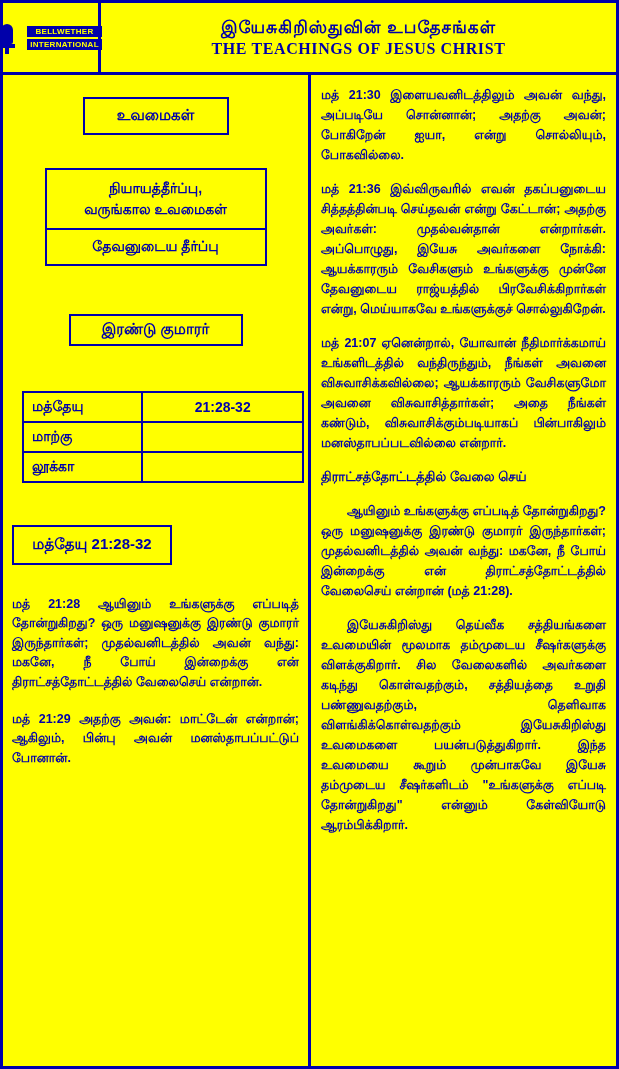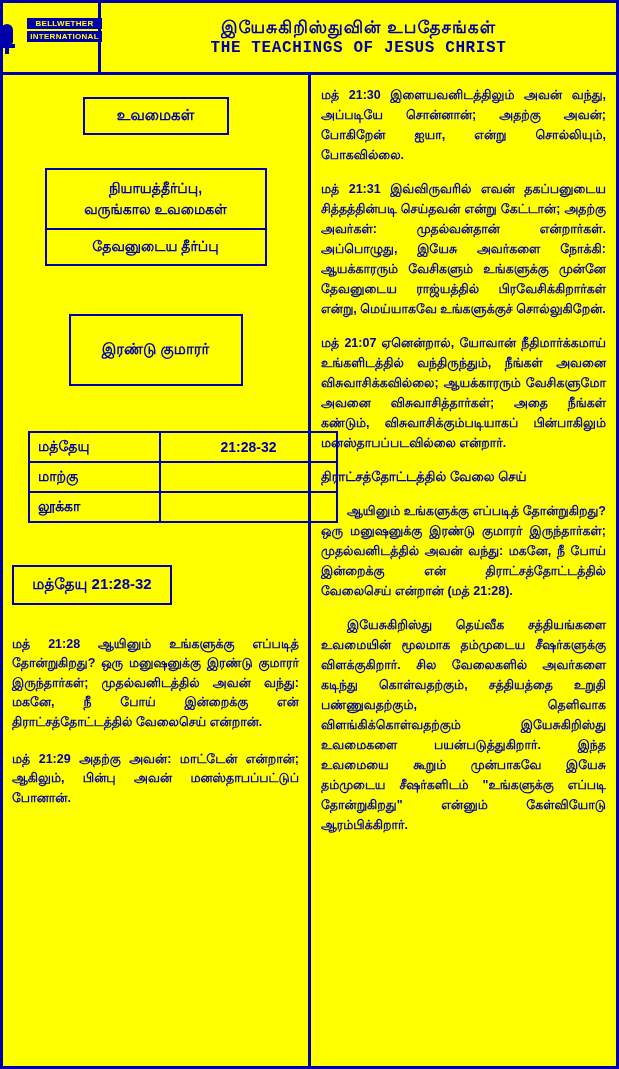--- a/index.html
+++ b/index.html
@@ -35,20 +35,21 @@
     align-items: center;
     justify-content: center;
     padding: 3px;
   }
   .logo-box.right {
     border-right: none;
     border-left: 3px solid #0000aa;
   }
   .logo-inner {
     display: flex;
+    align-items: center;
     gap: 12px;
   }
   .logo-mark {
     width: 16px;
     height: 40px;
     position: relative;
     flex: none;
   }
   .logo-mark span {
     display: block;
@@ -88,21 +89,21 @@
     font-size: 17px;
     font-weight: bold;
     letter-spacing: 1px;
     text-align: center;
     line-height: 1.2;
   }
   .title-en {
     color: #0000aa;
     font-size: 16px;
     font-weight: bold;
-    font-family: Liberation Mono, monospace;
+    font-family: Liberation Serif, serif;
     letter-spacing: 0.6px;
     text-align: center;
     line-height: 1.1;
   }
   
   .columns {
     display: flex;
     height: calc(100% - 72px);
     box-sizing: border-box;
   }
@@ -142,27 +143,27 @@
   .box-title-3 {
     width: 222px;
     margin: 0 auto;
     border-top: none;
     padding: 8px 4px;
     font-size: 14px;
   }
   .box-title-4 {
     width: 174px;
     margin: 48px auto 0 auto;
-    padding: 24px 4px;
+    padding: 4px 4px;
     font-size: 15px;
   }
   
   .ref-table {
-    margin: 45px 0 0 16px;
-    width: 310px;
+    margin: 45px 0 0 10px;
+    width: 282px;
     border-collapse: collapse;
   }
   .ref-table td {
     border: 2px solid #0000aa;
     color: #0000aa;
     font-weight: bold;
     font-size: 14px;
     height: 30px;
     padding: 2px 8px;
     box-sizing: border-box;
@@ -268,21 +269,21 @@
       <div class="boxed ref-box">மத்தேயு 21:28-32</div>
 
       <div class="verse first">மத் 21:28 ஆயினும் உங்களுக்கு எப்படித் தோன்றுகிறது? ஒரு மனுஷனுக்கு இரண்டு குமாரர் இருந்தார்கள்; முதல்வனிடத்தில் அவன் வந்து: மகனே, நீ போய் இன்றைக்கு என் திராட்சத்தோட்டத்தில் வேலைசெய் என்றான்.</div>
       <div class="verse">மத் 21:29 அதற்கு அவன்: மாட்டேன் என்றான்; ஆகிலும், பின்பு அவன் மனஸ்தாபப்பட்டுப் போனான்.</div>
 
     </div>
 
     <div class="col-right">
 
       <div class="right-para">மத் 21:30 இளையவனிடத்திலும் அவன் வந்து, அப்படியே சொன்னான்; அதற்கு அவன்; போகிறேன் ஐயா, என்று சொல்லியும், போகவில்லை.</div>
-      <div class="right-para">மத் 21:31 இவ்விருவரில் எவன் தகப்பனுடைய சித்தத்தின்படி செய்தவன் என்று கேட்டான்; அதற்கு அவர்கள்: முதல்வன்தான் என்றார்கள். அப்பொழுது, இயேசு அவர்களை நோக்கி: ஆயக்காரரும் வேசிகளும் உங்களுக்கு முன்னே தேவனுடைய ராஜ்யத்தில் பிரவேசிக்கிறார்கள் என்று, மெய்யாகவே உங்களுக்குச் சொல்லுகிறேன்.</div>
+      <div class="right-para">மத் 21:36 இவ்விருவரில் எவன் தகப்பனுடைய சித்தத்தின்படி செய்தவன் என்று கேட்டான்; அதற்கு அவர்கள்: முதல்வன்தான் என்றார்கள். அப்பொழுது, இயேசு அவர்களை நோக்கி: ஆயக்காரரும் வேசிகளும் உங்களுக்கு முன்னே தேவனுடைய ராஜ்யத்தில் பிரவேசிக்கிறார்கள் என்று, மெய்யாகவே உங்களுக்குச் சொல்லுகிறேன்.</div>
       <div class="right-para">மத் 21:07 ஏனென்றால், யோவான் நீதிமார்க்கமாய் உங்களிடத்தில் வந்திருந்தும், நீங்கள் அவனை விசுவாசிக்கவில்லை; ஆயக்காரரும் வேசிகளுமோ அவனை விசுவாசித்தார்கள்; அதை நீங்கள் கண்டும், விசுவாசிக்கும்படியாகப் பின்பாகிலும் மனஸ்தாபப்படவில்லை என்றார்.</div>
 
       <div class="sub-head">திராட்சத்தோட்டத்தில் வேலை செய்</div>
 
       <div class="right-para indent">ஆயினும் உங்களுக்கு எப்படித் தோன்றுகிறது? ஒரு மனுஷனுக்கு இரண்டு குமாரர் இருந்தார்கள்; முதல்வனிடத்தில் அவன் வந்து: மகனே, நீ போய் இன்றைக்கு என் திராட்சத்தோட்டத்தில் வேலைசெய் என்றான் (மத் 21:28).</div>
       <div class="right-para indent">இயேசுகிறிஸ்து தெய்வீக சத்தியங்களை உவமையின் மூலமாக தம்முடைய சீஷர்களுக்கு விளக்குகிறார். சில வேலைகளில் அவர்களை கடிந்து கொள்வதற்கும், சத்தியத்தை உறுதி பண்ணுவதற்கும், தெளிவாக விளங்கிக்கொள்வதற்கும் இயேசுகிறிஸ்து உவமைகளை பயன்படுத்துகிறார். இந்த உவமையை கூறும் முன்பாகவே இயேசு தம்முடைய சீஷர்களிடம் "உங்களுக்கு எப்படி தோன்றுகிறது" என்னும் கேள்வியோடு ஆரம்பிக்கிறார்.</div>
 
     </div>
 
   </div>

